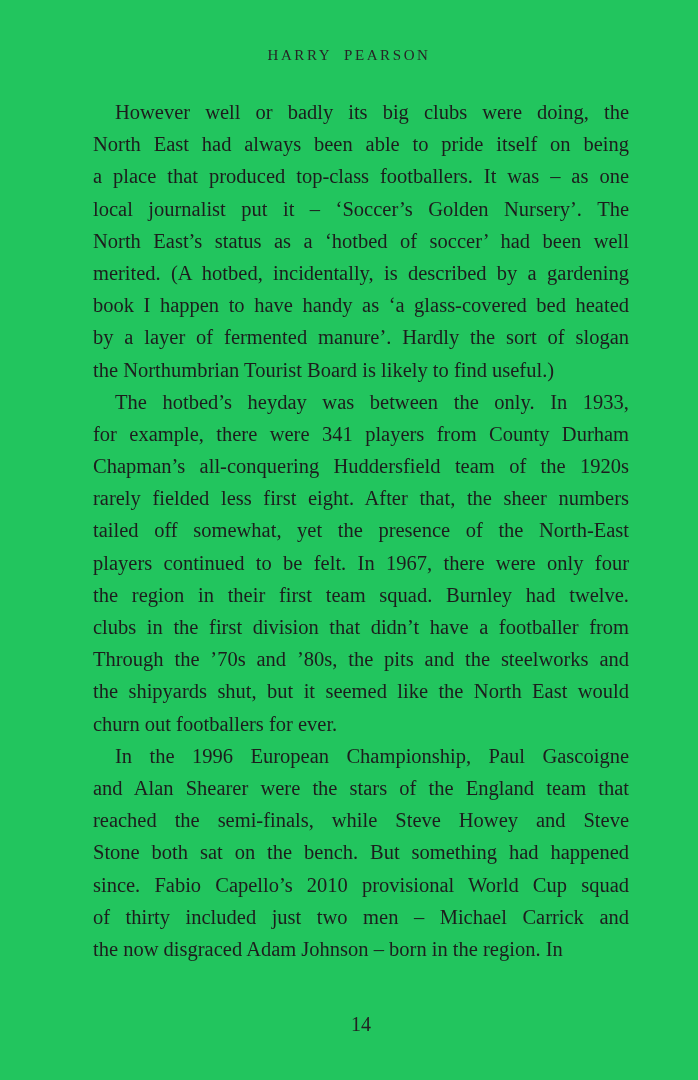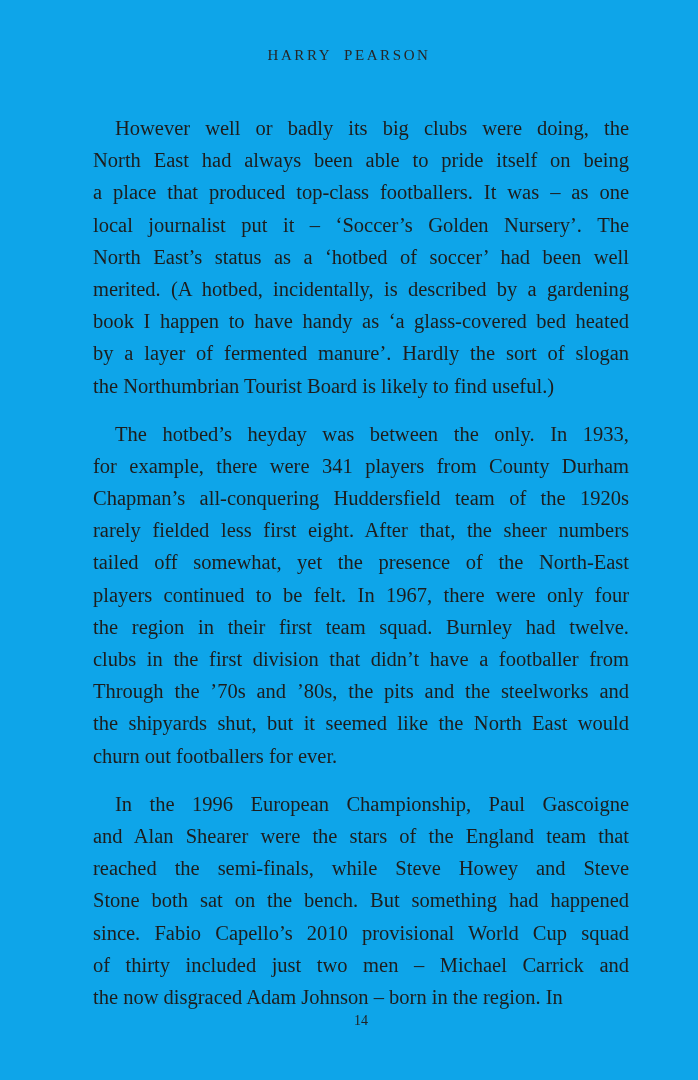--- a/index.html
+++ b/index.html
@@ -1,20 +1,20 @@
 <!DOCTYPE html>
 <html><head>
 <meta charset="utf-8">
 <style>
   html, body { margin: 0; padding: 0; }
   .page {
     position: relative;
     width: 698px;
     height: 1080px;
-    background: #0ea5e9;
+    background: #22c55e;
     color: #1d1d1d;
     font-family: "Liberation Serif", "DejaVu Serif", serif;
     overflow: hidden;
   }
   .running-header {
     position: absolute;
     top: 47px;
     left: 0;
     width: 698px;
     text-align: center;
@@ -30,29 +30,29 @@
     width: 536px;
   }
   .line {
     font-size: 20.5px;
     line-height: 32.2px;
     height: 32.2px;
     text-align: justify;
     text-align-last: justify;
     overflow: hidden;
   }
-  .line.first { text-indent: 22px; margin-top: 16px; }
+  .line.first { text-indent: 22px; }
   .line.last { text-align-last: left; }
   .folio {
     position: absolute;
     top: 1013px;
     left: 93px;
     width: 536px;
     text-align: center;
-    font-size: 14px;
+    font-size: 20px;
     color: #222222;
   }
 </style>
 </head>
 <body>
 
 <div class="page">
   <div class="running-header">HARRY PEARSON</div>
 
   <div class="body-text">

